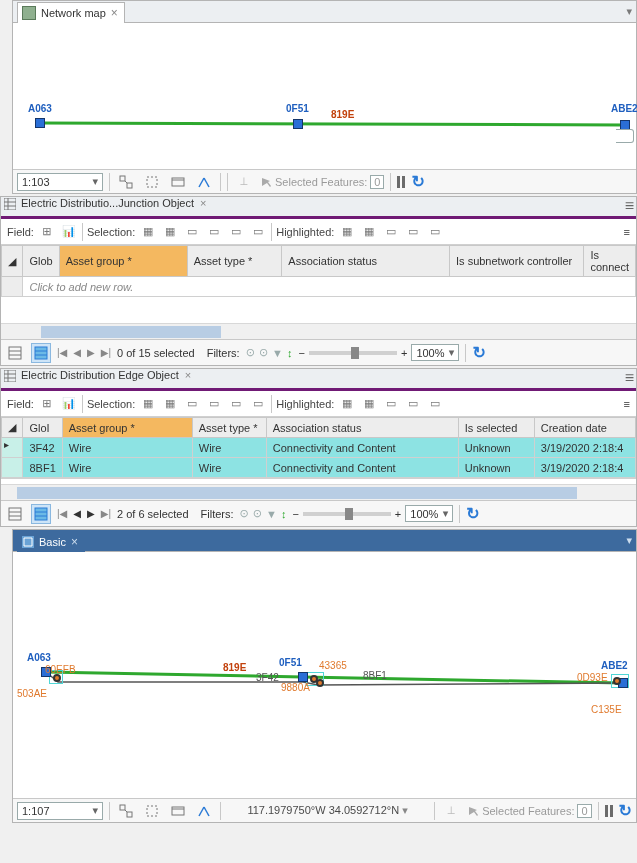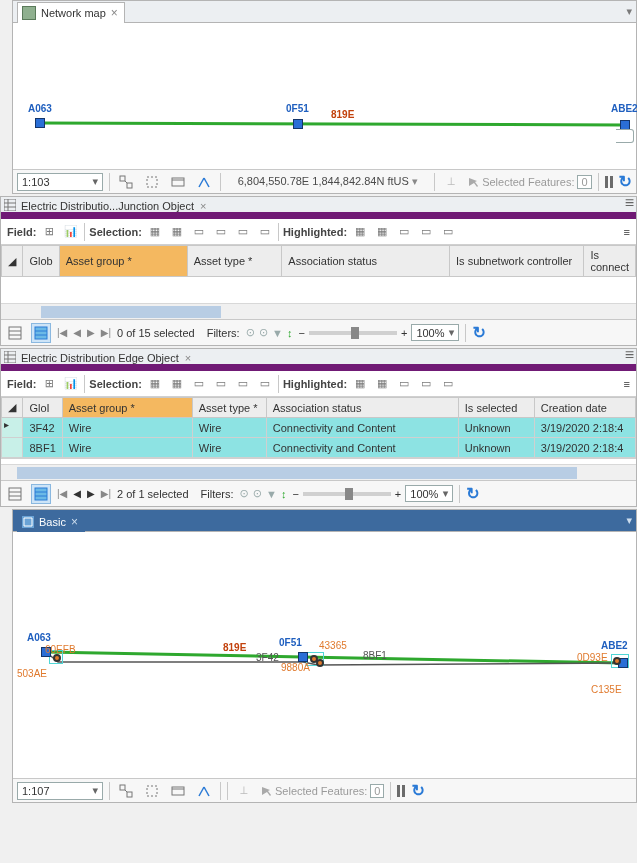--- a/index.html
+++ b/index.html
@@ -19,28 +19,28 @@
 .vline{width:1px;height:18px;background:#c8c8c8}
 .ibtn{width:20px;height:18px;display:flex;align-items:center;justify-content:center}
 .coord{flex:1;text-align:center;color:#4a4a4a}
 .sel{color:#9a9a9a;display:flex;align-items:center;gap:3px}
 .badge{background:#fff;border:1px solid #9aa;padding:0 3px}
 .pausebtn{display:flex;gap:2px}
 .pausebtn span{width:3px;height:12px;background:#6b6b6b}
 .refresh{color:#2a7ad6;font-size:16px;font-weight:bold}
 .edge{position:absolute;right:2px;bottom:26px;width:18px;height:14px;border:1px solid #9aa;border-left:none;border-top-right-radius:3px;border-bottom-right-radius:3px}
 .tblpanel{border:1px solid #b4b4b4;margin-bottom:2px;background:#fff}
-.tbltab{display:flex;align-items:flex-end;background:#eceff2;border-bottom:7px solid #701a75;height:22px;padding:0 2px}
+.tbltab{display:flex;align-items:flex-start;background:#eceff2;border-bottom:3px solid #701a75;height:22px;padding:0 2px}
 .tbltab .ico{width:14px;height:14px;display:flex;align-items:center;justify-content:center}
 .tbltab .ttl{padding:0 4px}
 .tbltab .x{color:#888;padding:0 2px}
 .tbltab .sp{flex:1}
 .tbltab .menu{color:#666;font-size:16px}
 .toolbar{display:flex;align-items:center;gap:4px;height:26px;padding:0 6px;border-bottom:1px solid #d0d0d0}
-.toolbar .lbl{font-weight:bold;color:#444}
+.toolbar .lbl{font-weight:normal;color:#444}
 .toolbar .sp{flex:1}
 .tbtn{width:18px;height:18px;display:flex;align-items:center;justify-content:center;color:#7a7a7a}
 .grid{width:100%;border-collapse:collapse}
 .grid th{background:#ededed;border:1px solid #c8c8c8;padding:3px 6px;text-align:left;font-weight:normal;color:#333;height:20px}
 .grid th.sorted{background:#f4b860}
 .grid td{border:1px solid #d0d0d0;padding:3px 6px;height:20px;white-space:nowrap;overflow:hidden}
 .grid td.rowhdr{background:#ededed;width:16px;padding:0}
 .grid tr.new td{color:#888;font-style:italic}
 .grid tr.selrow td{background:#8de3e3}
 .grid tr.selrow td.rowhdr{background:#c8f0e8}
@@ -117,21 +117,20 @@
           <line x1="1" y1="5" x2="13" y2="5" stroke="#777"></line>
         </svg>
       </div>
   <div class="ibtn">
         <svg width="14" height="14">
           <line x1="2" y1="12" x2="7" y2="3" stroke="#2a7ad6" stroke-width="1.5"></line>
           <line x1="7" y1="3" x2="12" y2="12" stroke="#2a7ad6" stroke-width="1.5"></line>
         </svg>
       </div>
   <div class="vline"></div>
-  <div class="coord"><span>6,804,550.78E 1,844,842.84N ftUS</span> <span style="color:#888">▾</span></div>
   <div class="vline"></div>
   <div class="ibtn" style="color:#bbb">⟂</div>
   <div class="sel">
    <svg width="12" height="12">
           <path d="M2 2 L2 10 L7 7 L10 11 L11 10 L8 6 L10 5 Z" fill="#aaa"></path>
         </svg>
    <span>Selected Features:</span>
    <span class="badge">0</span>
   </div>
   <div class="vline"></div>
@@ -183,20 +182,24 @@
  <table class="grid">
   <tbody>
         <tr>
    <th style="width:16px">◢</th>
    <th style="width:36px">Glob</th>
    <th class="sorted" style="width:130px">Asset group *</th>
    <th style="width:96px">Asset type *</th>
    <th style="width:170px">Association status</th>
    <th style="width:136px">Is subnetwork controller</th>
    <th>Is connect</th>
+  </tr>
+  <tr class="new">
+   <td class="rowhdr"></td>
+   <td colspan="6">Click to add new row.</td>
   </tr>
  </tbody>
     </table>
  <div style="height:26px"></div>
  <div class="hscroll">
       <div class="thumb" style="width:180px"></div>
     </div>
  <div class="footbar">
   <div class="viewbtn">
         <svg width="14" height="14">
@@ -323,21 +326,21 @@
         <svg width="14" height="14">
           <rect x="1" y="1" width="12" height="12" fill="#6bb9e6" stroke="#2a7ad6"></rect>
           <line x1="1" y1="5" x2="13" y2="5" stroke="#2a7ad6"></line>
           <line x1="1" y1="9" x2="13" y2="9" stroke="#2a7ad6"></line>
         </svg>
       </div>
   <span class="navbtn">|◀</span>
   <span class="navbtn" style="color:#333">◀</span>
   <span class="navbtn" style="color:#333">▶</span>
   <span class="navbtn">▶|</span>
-  <span>2 of 1 selected</span>
+  <span>2 of 6 selected</span>
   <div class="sp"></div>
   <span>Filters:</span>
   <div class="filters">
    <span>⊙</span>
         <span>⊙</span>
         <span>▼</span>
         <span style="color:#2ea82e">↕</span>
   </div>
   <div class="zoombar">
    <span>−</span>
@@ -423,20 +426,21 @@
           <line x1="1" y1="5" x2="13" y2="5" stroke="#777"></line>
         </svg>
       </div>
   <div class="ibtn">
         <svg width="14" height="14">
           <line x1="2" y1="12" x2="7" y2="3" stroke="#2a7ad6" stroke-width="1.5"></line>
           <line x1="7" y1="3" x2="12" y2="12" stroke="#2a7ad6" stroke-width="1.5"></line>
         </svg>
       </div>
   <div class="vline"></div>
+  <div class="coord"><span>117.1979750°W 34.0592712°N</span> <span style="color:#888">▾</span></div>
   <div class="vline"></div>
   <div class="ibtn" style="color:#bbb">⟂</div>
   <div class="sel">
    <svg width="12" height="12">
           <path d="M2 2 L2 10 L7 7 L10 11 L11 10 L8 6 L10 5 Z" fill="#aaa"></path>
         </svg>
    <span>Selected Features:</span>
    <span class="badge">0</span>
   </div>
   <div class="vline"></div>

